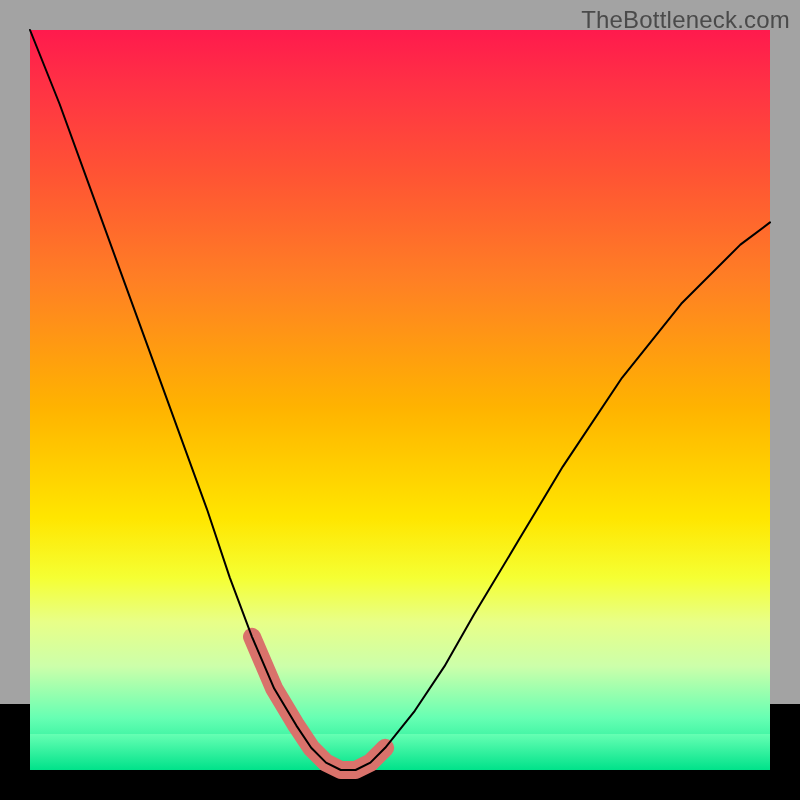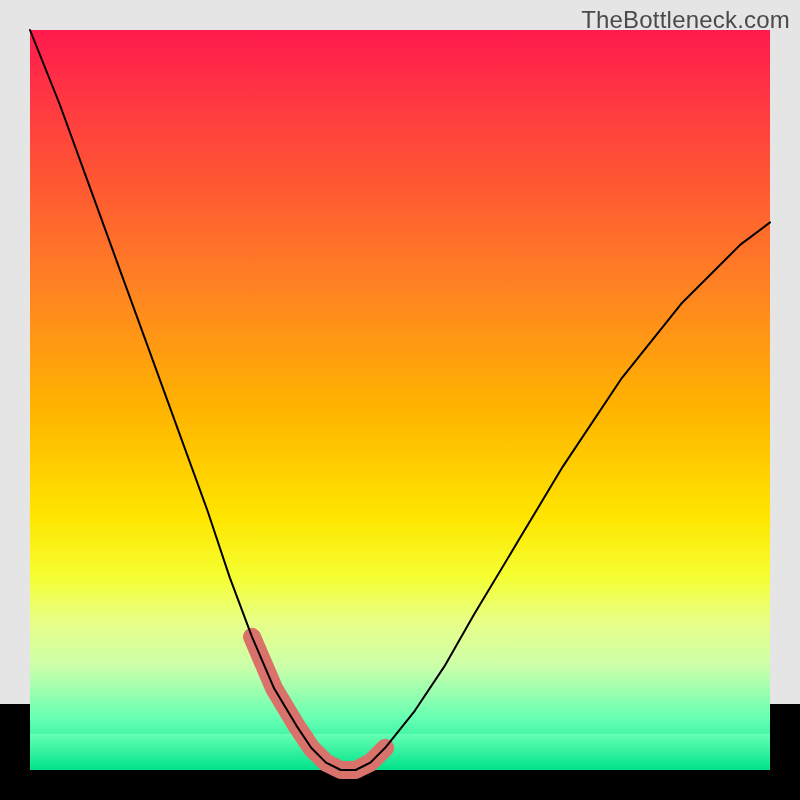--- a/index.html
+++ b/index.html
@@ -1,21 +1,21 @@
 <!DOCTYPE html>
 <html><head>
 <meta charset="utf-8">
 <style>
   * { margin: 0; padding: 0; box-sizing: border-box; }
   html, body { width: 800px; height: 800px; overflow: hidden; background: #000; }
   .frame {
     position: relative;
     width: 800px;
     height: 704px;
-    background: #e5e5e5;
+    background: #a3a3a3;
   }
   .plot-area {
     position: absolute;
     left: 30px;
     top: 30px;
     width: 740px;
     height: 740px;
     background: linear-gradient(to bottom,
       #ff1a4d 0%,
       #ff3344 8%,

